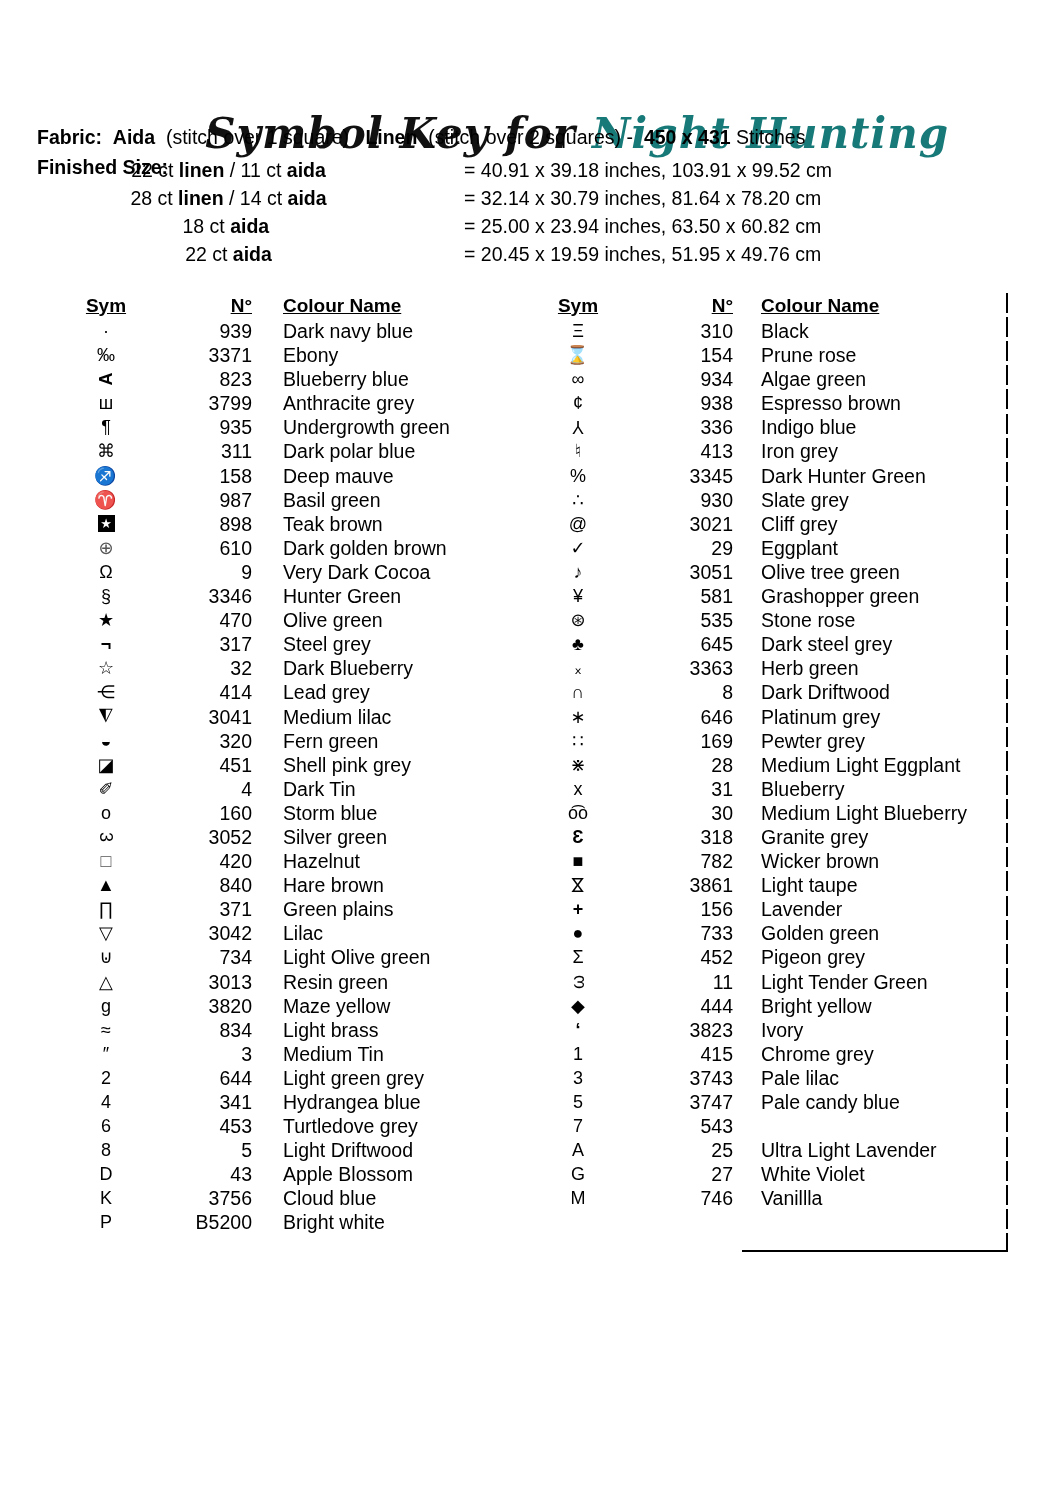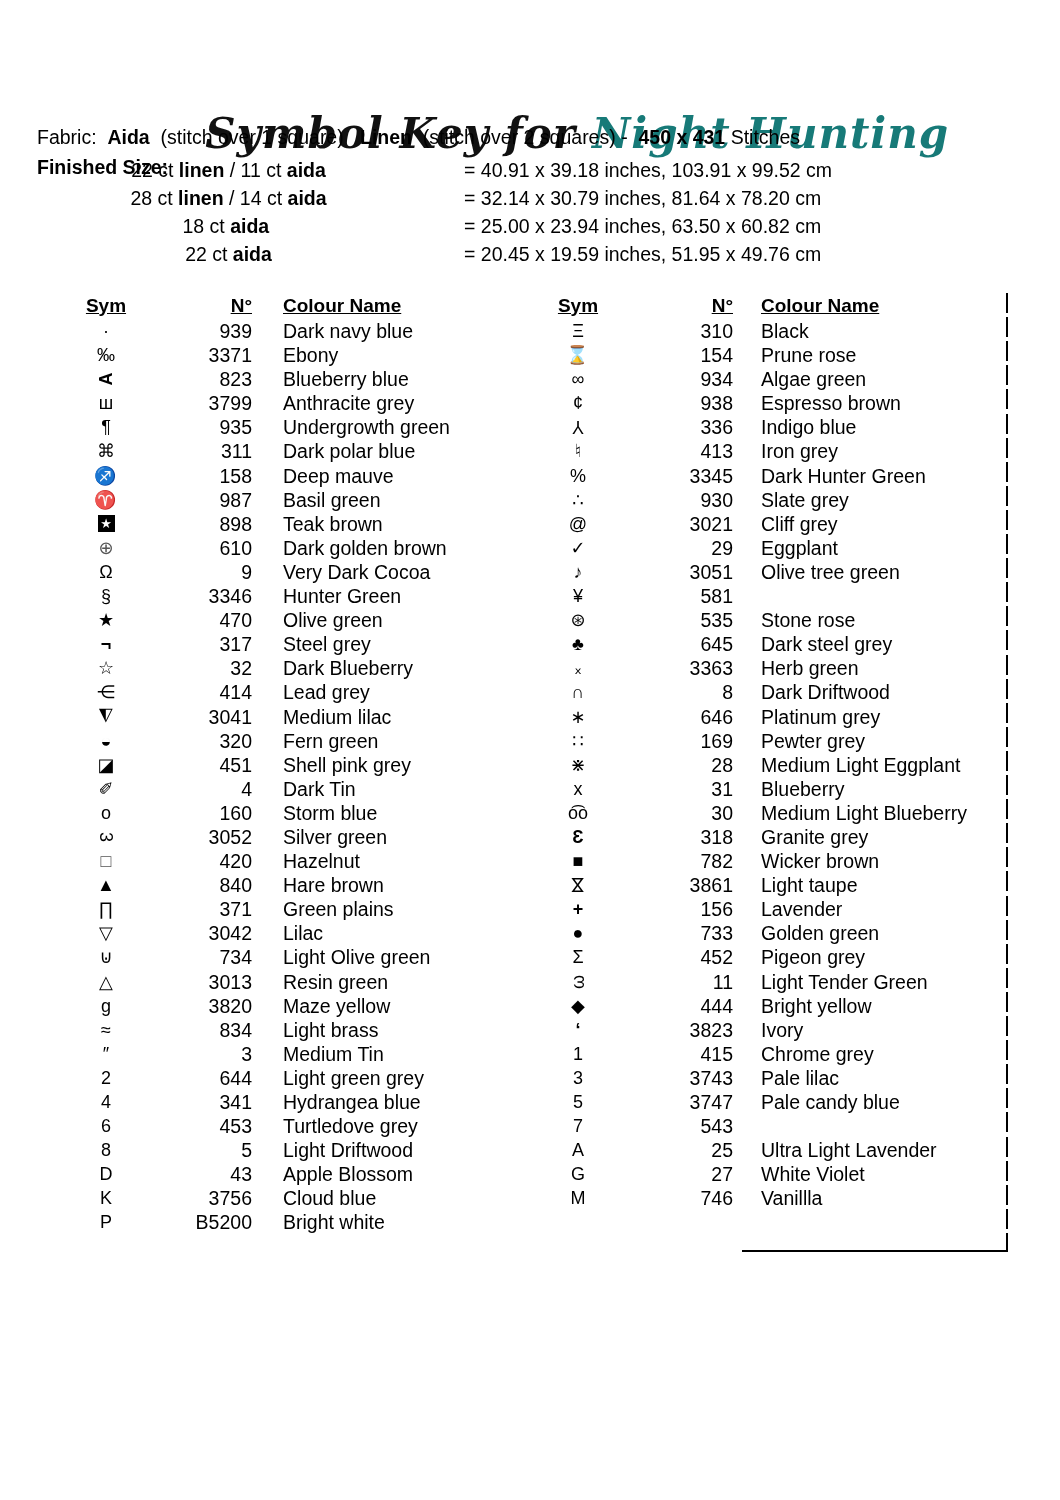--- a/index.html
+++ b/index.html
@@ -57,21 +57,21 @@
 </style>
 </head>
 <body>
 
 <div class="page">
 
   <div class="title">
     <span class="t-black">Symbol Key for</span><span class="t-teal" style="color: rgb(23, 122, 120);">Night Hunting</span>
   </div>
 
-  <div class="fabric"><span style="font-weight: normal;">Fabric:</span><span>  </span><span style="font-weight: bold;">Aida</span><span>  (stitch over 1 square)   </span><span style="font-weight: bold;">Linen</span><span>  (stitch over 2 squares) -  </span><span style="font-weight: bold;">450 x 431</span><span> Stitches</span></div>
+  <div class="fabric"><span style="font-weight: bold;">Fabric:</span><span>  </span><span style="font-weight: bold;">Aida</span><span>  (stitch over 1 square)   </span><span style="font-weight: bold;">Linen</span><span>  (stitch over 2 squares) -  </span><span style="font-weight: bold;">450 x 431</span><span> Stitches</span></div>
 
   <div class="fs-label">Finished Size:</div>
   <div class="sizes">
       <div class="size-line"><span class="sz-left"><span>22 ct </span><span style="font-weight: bold;">linen</span><span> / 11 ct </span><span style="font-weight: bold;">aida</span></span><span class="sz-right">= 40.91 x 39.18 inches, 103.91 x 99.52 cm</span></div>
       <div class="size-line"><span class="sz-left"><span>28 ct </span><span style="font-weight: bold;">linen</span><span> / 14 ct </span><span style="font-weight: bold;">aida</span></span><span class="sz-right">= 32.14 x 30.79 inches, 81.64 x 78.20 cm</span></div>
       <div class="size-line"><span class="sz-left"><span>18 ct </span><span style="font-weight: bold;">aida</span><span> </span></span><span class="sz-right">= 25.00 x 23.94 inches, 63.50 x 60.82 cm</span></div>
       <div class="size-line"><span class="sz-left"><span>22 ct </span><span style="font-weight: bold;">aida</span></span><span class="sz-right">= 20.45 x 19.59 inches, 51.95 x 49.76 cm</span></div>
     </div>
 
   <div class="keycol left">
@@ -332,20 +332,21 @@
           <span class="kname">Eggplant</span>
         </div>
         <div class="krow">
           <span class="sym"><span class="g">♪</span></span>
           <span class="kno">3051</span>
           <span class="kname">Olive tree green</span>
         </div>
         <div class="krow">
           <span class="sym"><span class="g">¥</span></span>
           <span class="kno">581</span>
+          <span class="kname">Grashopper green</span>
         </div>
         <div class="krow">
           <span class="sym"><span class="g">⊛</span></span>
           <span class="kno">535</span>
           <span class="kname">Stone rose</span>
         </div>
         <div class="krow">
           <span class="sym"><span class="g">♣</span></span>
           <span class="kno">645</span>
           <span class="kname">Dark steel grey</span>

